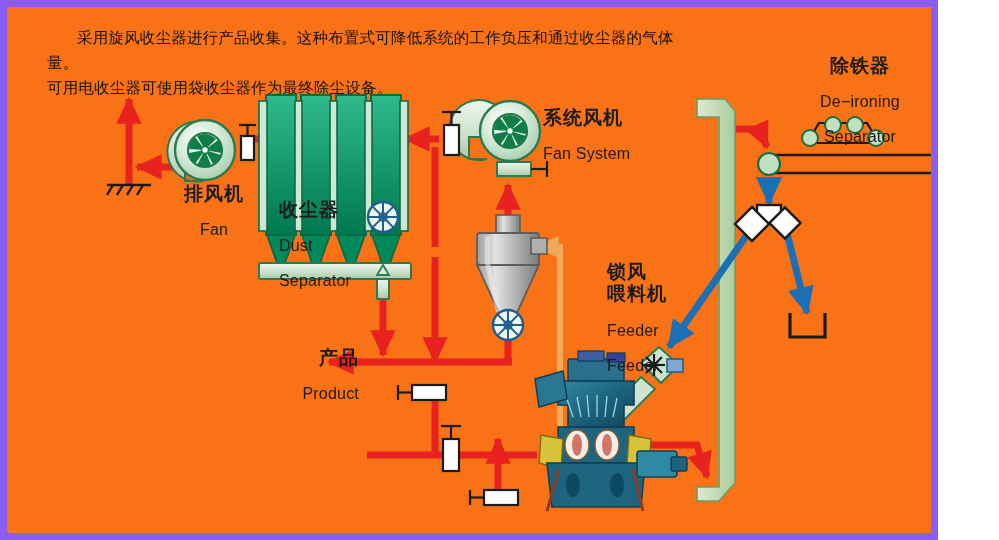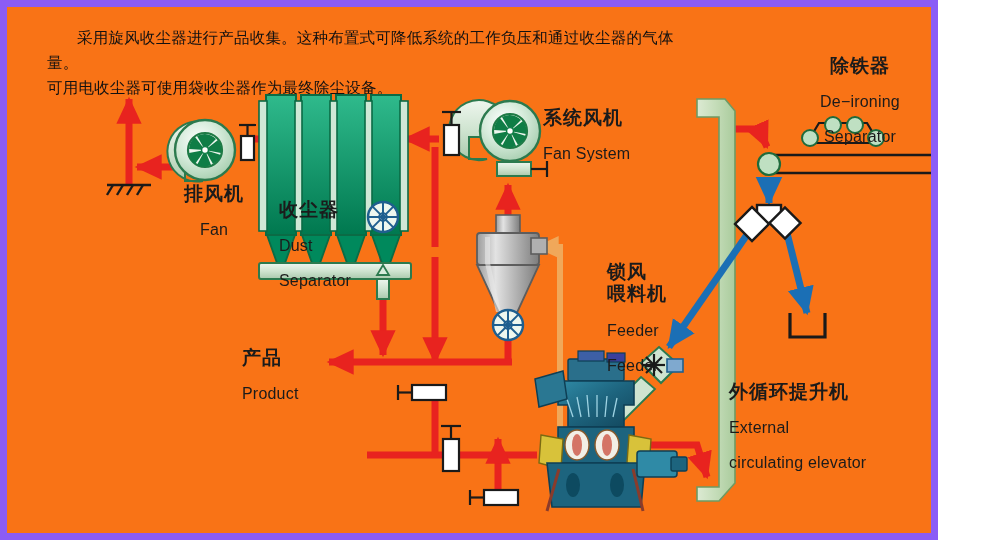--- a/index.html
+++ b/index.html
@@ -370,25 +370,20 @@
     <div class="en">Separator</div>
   </div>
 
   <div class="abs lbl" style="left:600px;top:254px;width:100px;">
     <div class="cn">锁风</div>
     <div class="cn">喂料机</div>
     <div class="en">Feeder</div>
     <div class="en">Feeder</div>
   </div>
 
-  <div class="abs lbl" style="left:722px;top:374px;width:190px;">
-    <div class="cn">外循环提升机</div>
-    <div class="en">External</div>
-    <div class="en">circulating elevator</div>
-  </div>
-
-  <div class="abs lbl" style="left:235px;top:340px;width:110px;">
+
+  <div class="abs lbl" style="left:242px;top:340px;width:110px;text-align:right;">
     <div class="cn">产品</div>
     <div class="en">Product</div>
   </div>
 
 
 </div>
 
 </body></html>

